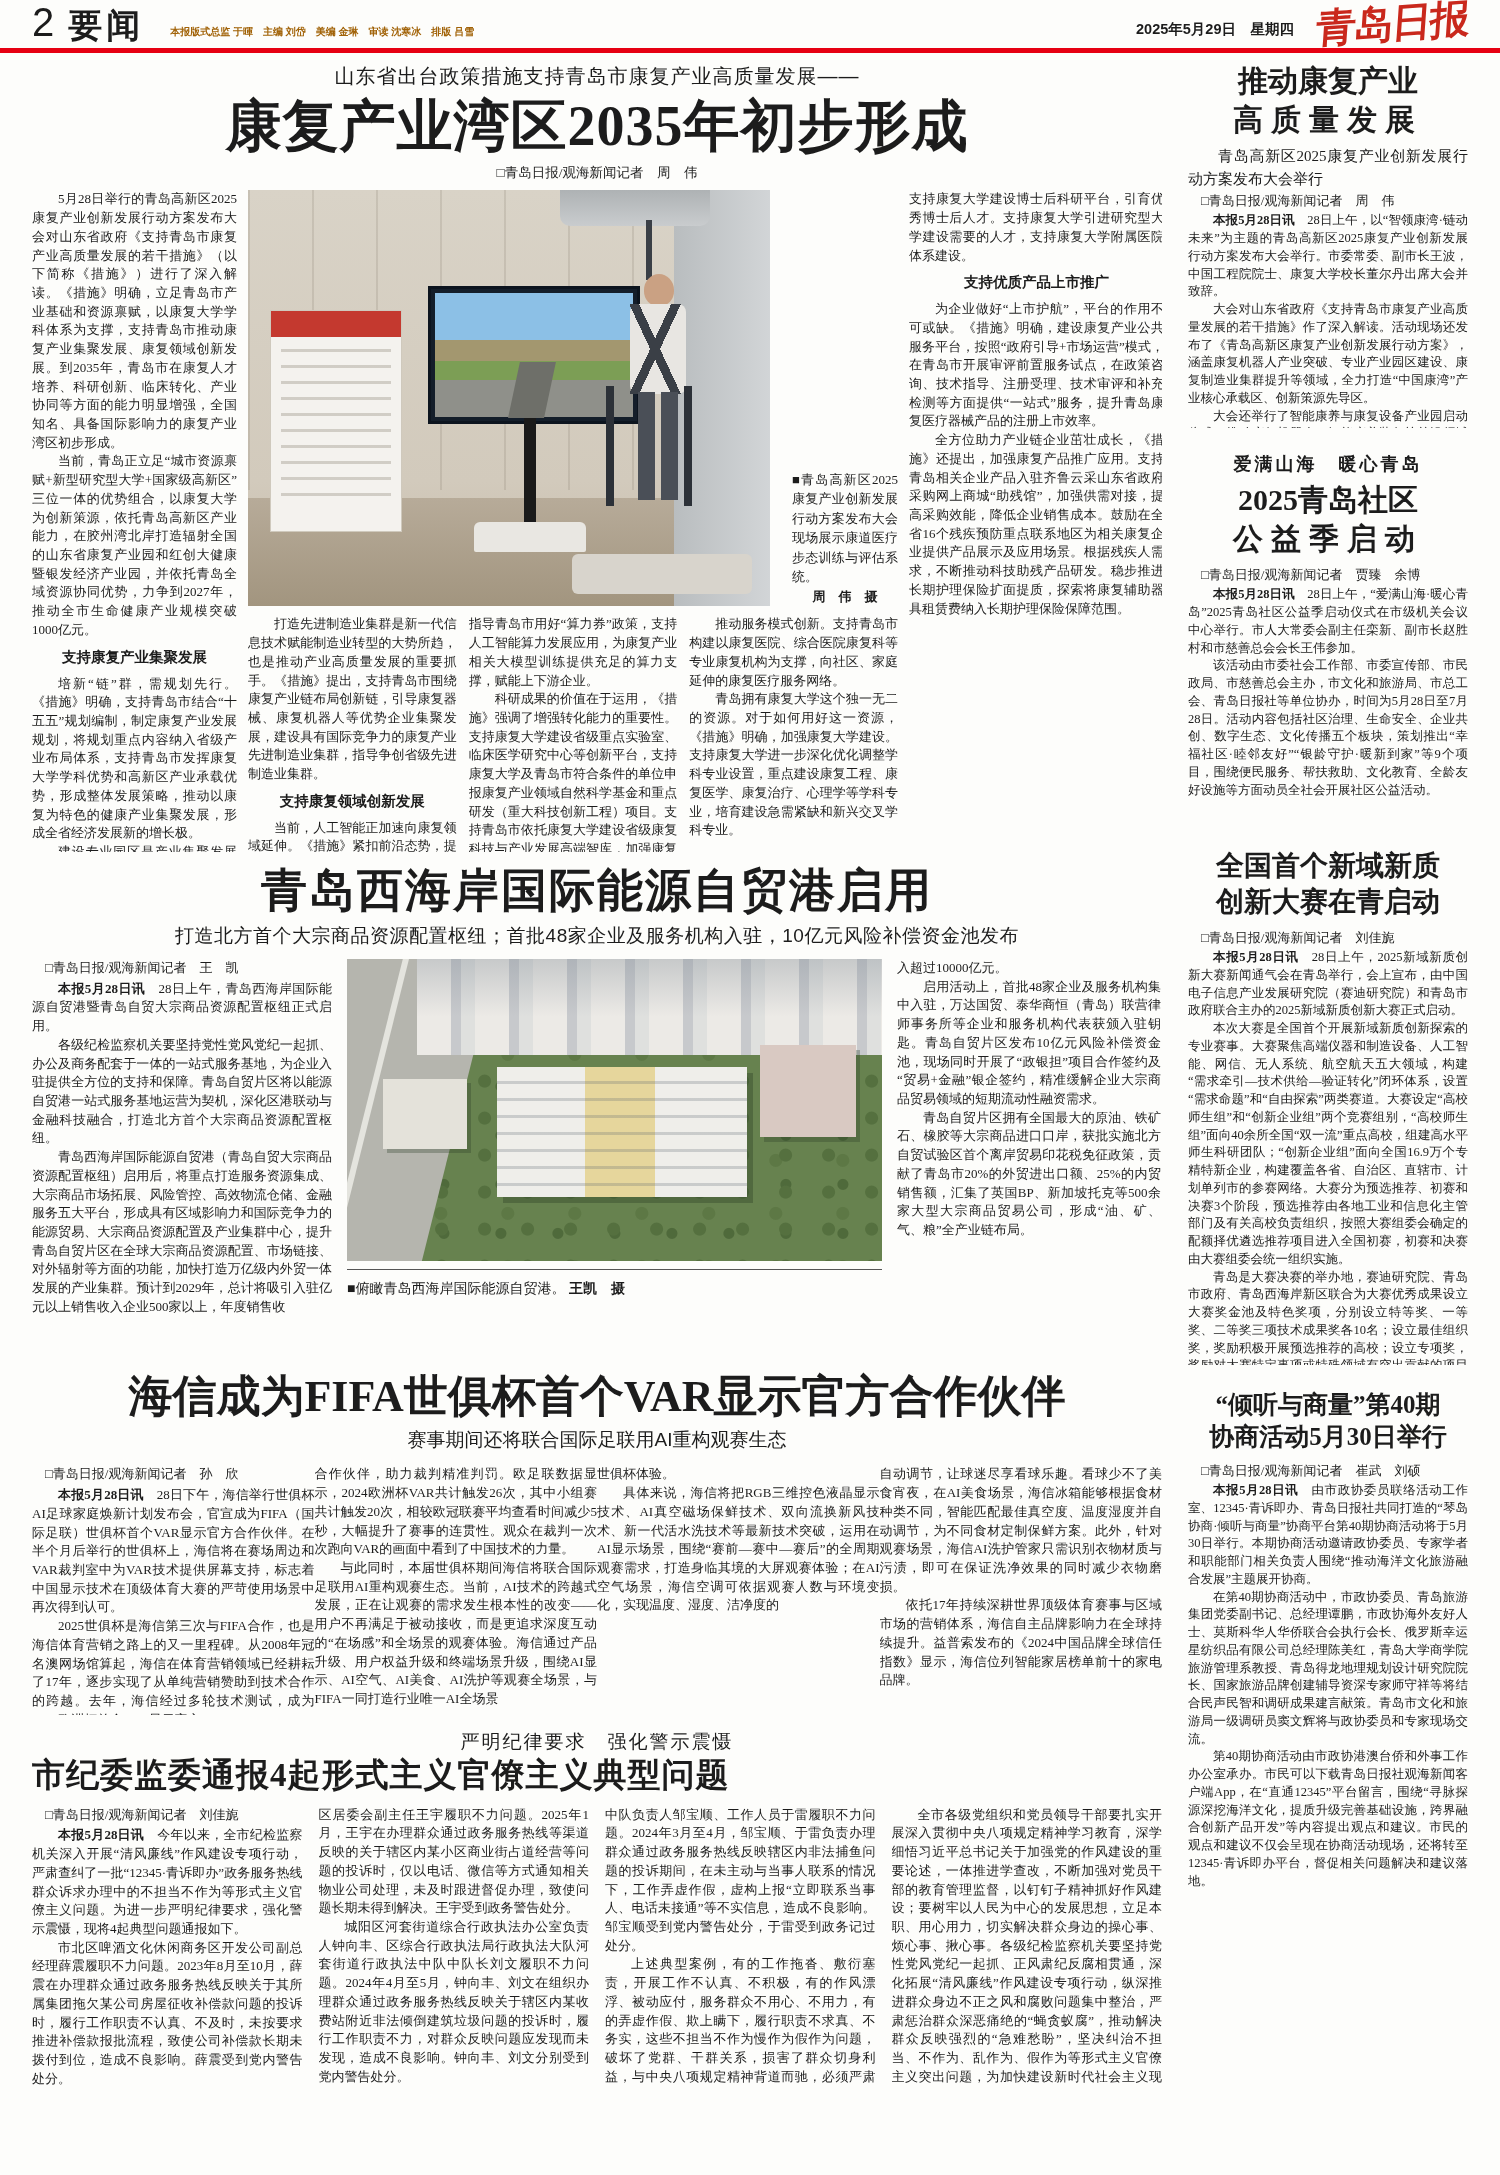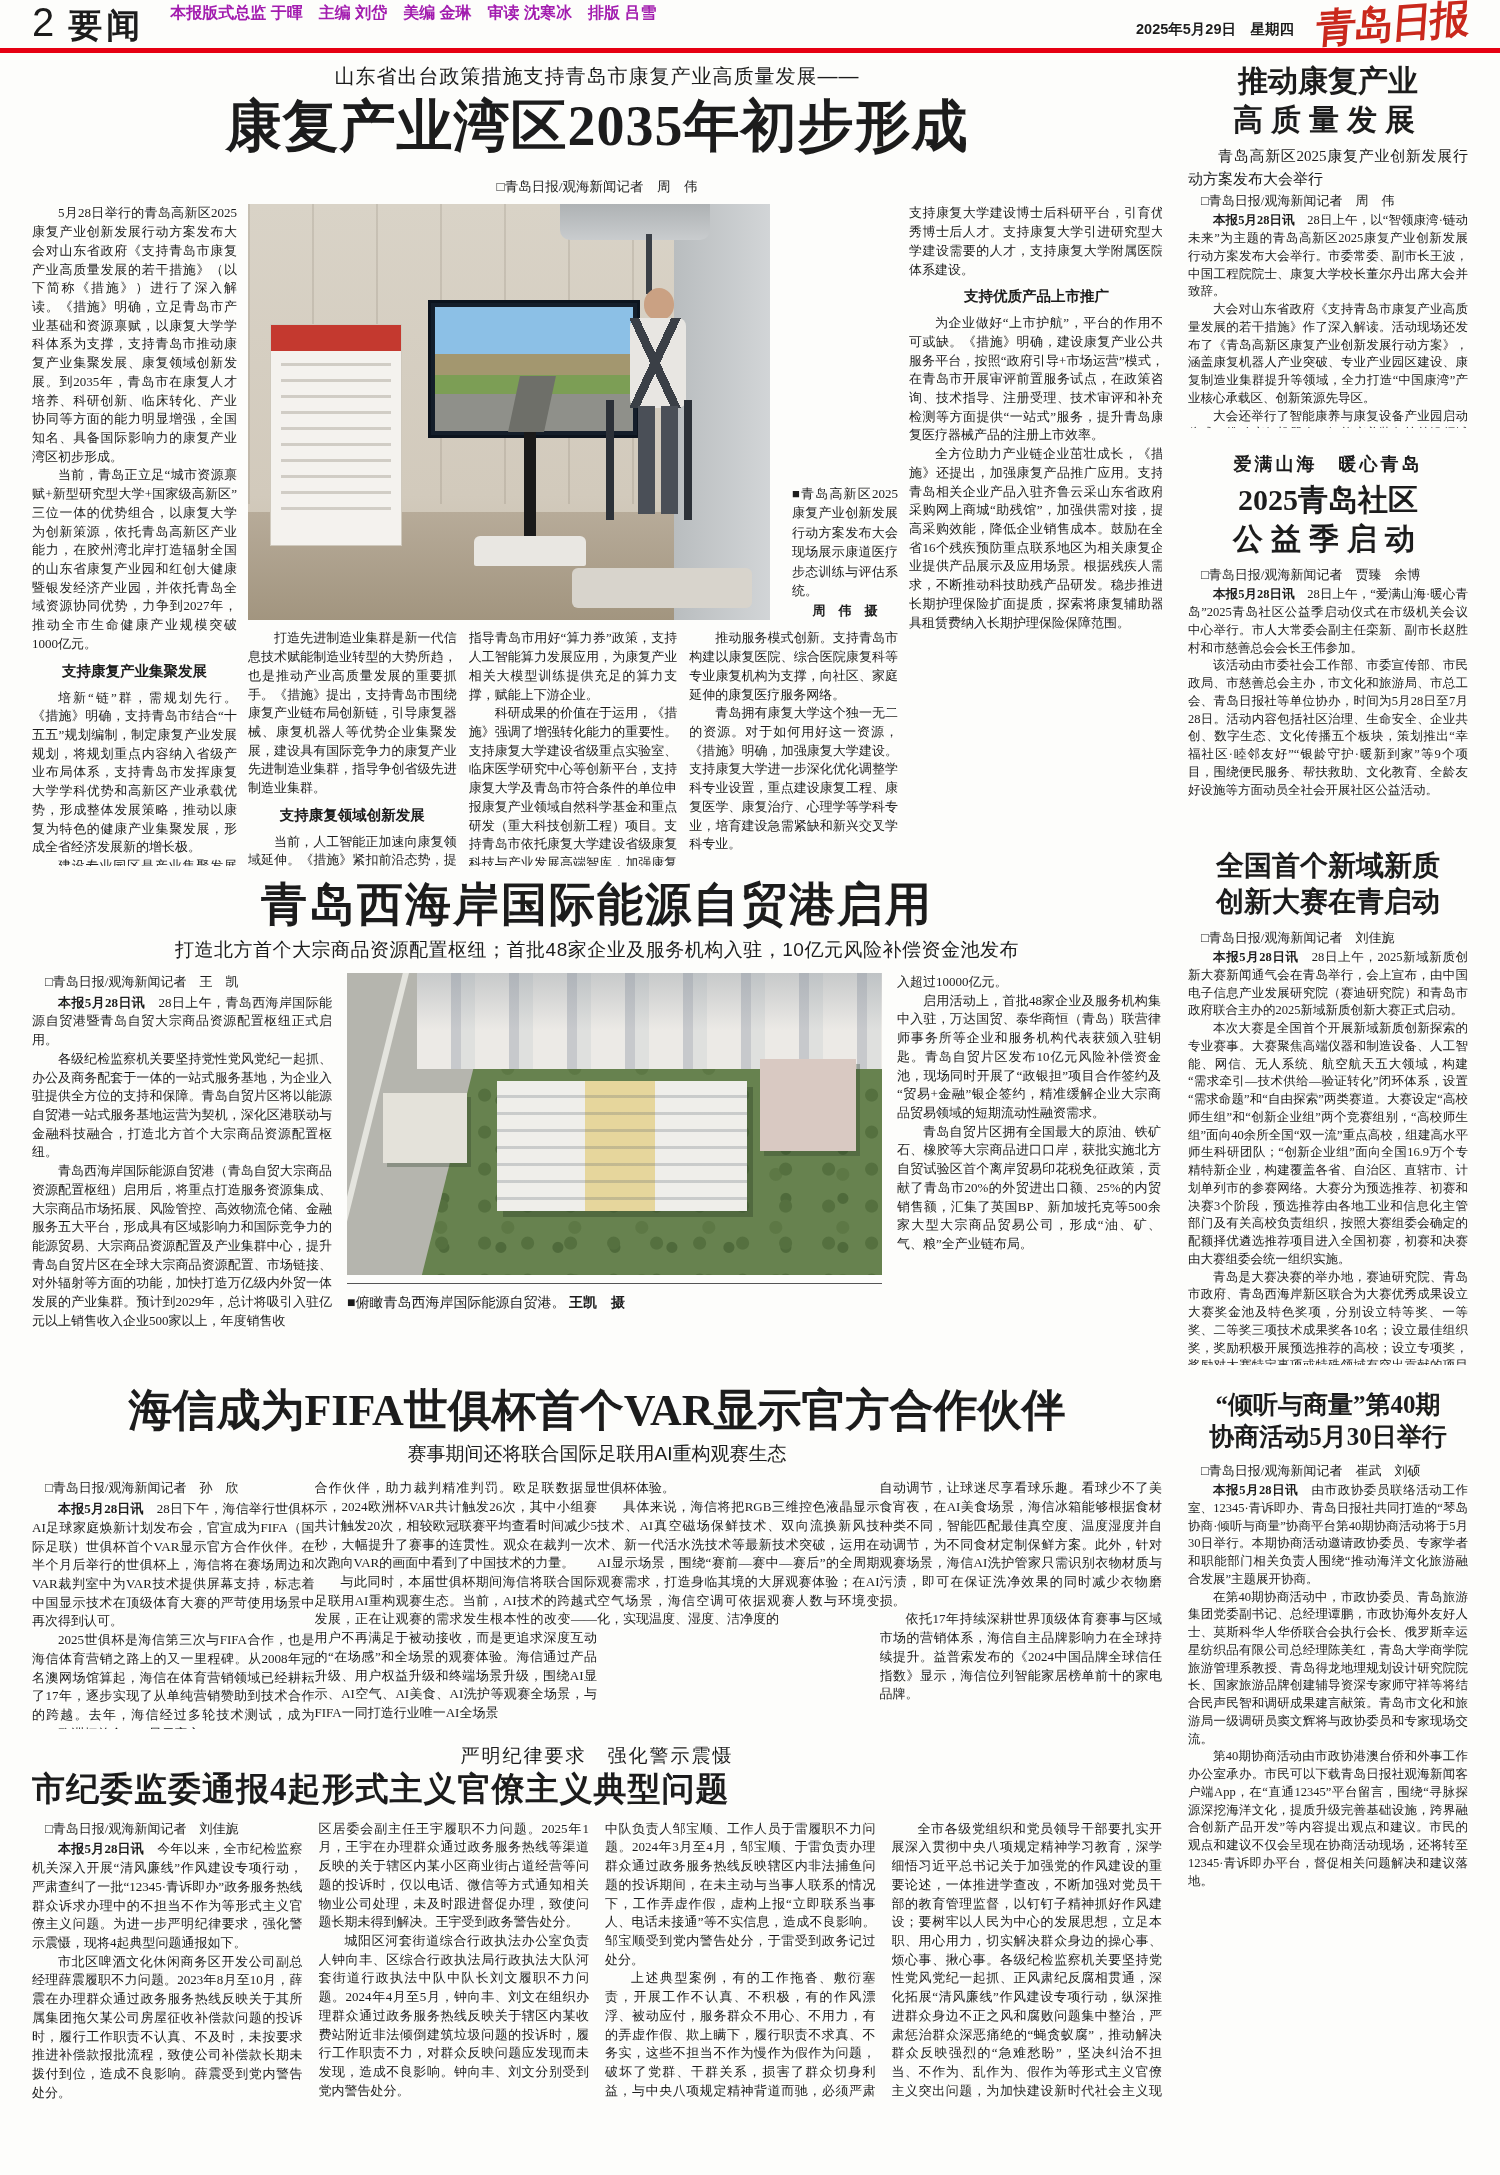--- a/index.html
+++ b/index.html
@@ -2,38 +2,38 @@
 <html lang="zh"><head>
 <meta charset="utf-8">
 <style>
   html,body{margin:0;padding:0;background:#e8e8e8;}
   .page{position:relative;width:1500px;height:2175px;margin:0 auto;background:#fdfdfb;color:#1c1c1c;overflow:hidden;
         font-family:"Liberation Serif","DejaVu Serif",serif;}
   
   .masthead{display:flex;align-items:flex-end;padding:10px 32px 6px 32px;height:48px;box-sizing:border-box;}
   .pageno{font-family:"Liberation Sans","DejaVu Sans",sans-serif;font-size:40px;font-weight:400;line-height:1;}
   .section{font-family:"Liberation Sans","DejaVu Sans",sans-serif;font-size:34px;font-weight:900;line-height:1;margin-left:14px;letter-spacing:4px;}
-  .credits{font-family:"Liberation Sans","DejaVu Sans",sans-serif;font-size:16px;font-weight:700;margin-left:26px;margin-bottom:18px;color:#a21caf;}
+  .credits{font-family:"Liberation Sans","DejaVu Sans",sans-serif;font-size:10px;font-weight:700;margin-left:26px;margin-bottom:3px;color:#a16207;}
   .mast-spacer{flex:1}
   .issuedate{font-family:"Liberation Sans","DejaVu Sans",sans-serif;font-size:14.5px;font-weight:700;margin-right:22px;margin-bottom:3px;}
   .logo{font-size:40px;font-weight:900;color:#c9281c;line-height:1;transform:rotate(-4deg) skewX(-8deg);letter-spacing:-2px;margin-bottom:-2px;}
   .redrule{height:5px;background:#e60012;width:100%;}
   
   .content{display:grid;grid-template-columns:1130px 280px;gap:26px;padding:8px 32px 0 32px;}
   
   .coltext{font-size:13px;line-height:1.44;text-align:justify;overflow:hidden;}
   .coltext p{margin:0;text-indent:2em;}
   .coltext p.cont{text-indent:0;}
   .lead-in{font-weight:700;}
   .subhead{font-family:"Liberation Sans","DejaVu Sans",sans-serif;font-weight:700;font-size:14.5px;text-align:center;text-indent:0 !important;margin:7px 0 !important;}
   .byline-c{text-align:center;font-size:13.5px;margin:4px 0 8px 0;}
   .byline-il{text-indent:1em !important;font-size:13px;margin-bottom:2px !important;}
   .kicker{font-family:"Liberation Sans","DejaVu Sans",sans-serif;text-align:center;font-size:20px;letter-spacing:1px;margin:2px 0 4px 0;}
   
-  .lead-title{text-align:center;font-size:56px;font-weight:900;letter-spacing:1px;line-height:1.15;margin:2px 0 20px 0;}
+  .lead-title{text-align:center;font-size:56px;font-weight:900;letter-spacing:1px;line-height:1.15;margin:2px 0 6px 0;}
   .lead-body{display:grid;grid-template-columns:205px 650px 255px;gap:11px;height:662px;overflow:hidden;margin-top:4px;}
   .lead-mid{display:flex;flex-direction:column;overflow:hidden;}
   .lead-photo-row{display:flex;gap:22px;height:416px;}
   .lead-caption{width:118px;display:flex;flex-direction:column;justify-content:flex-end;font-size:13px;line-height:1.5;text-align:justify;}
   .lead-caption .cap-credit{text-align:center;font-weight:700;margin-top:4px;}
   .lead-below{display:grid;grid-template-columns:1fr 1fr 1fr;gap:12px;flex:1;margin-top:9px;overflow:hidden;}
   
   .photo1{position:relative;width:522px;height:416px;background:linear-gradient(#d9d3c7 0%,#d2cabc 70%,#c4b9a8 100%);overflow:hidden;flex:0 0 auto;}
   .p1-panels{position:absolute;inset:0 0 28% 0;background:repeating-linear-gradient(90deg,rgba(120,110,95,.18) 0 2px,transparent 2px 64px);}
   .p1-floor{position:absolute;left:0;right:0;bottom:0;height:26%;background:linear-gradient(#b7ab99,#a2957f);}

